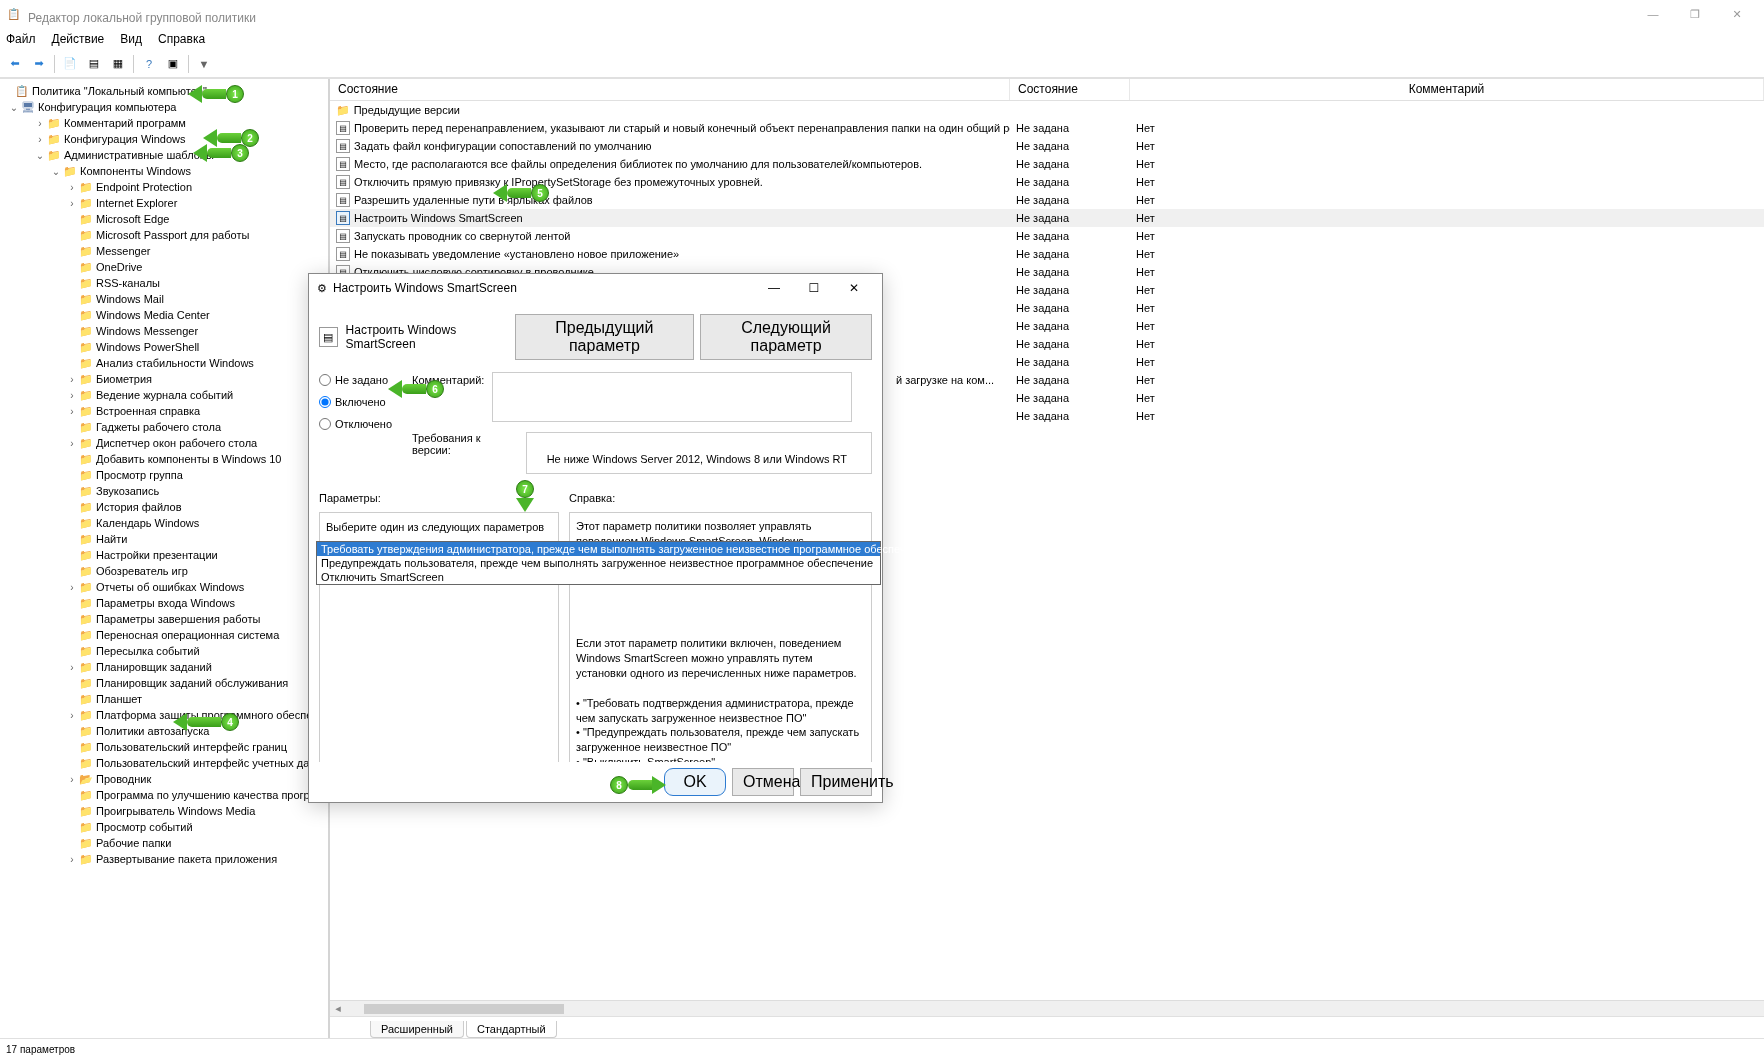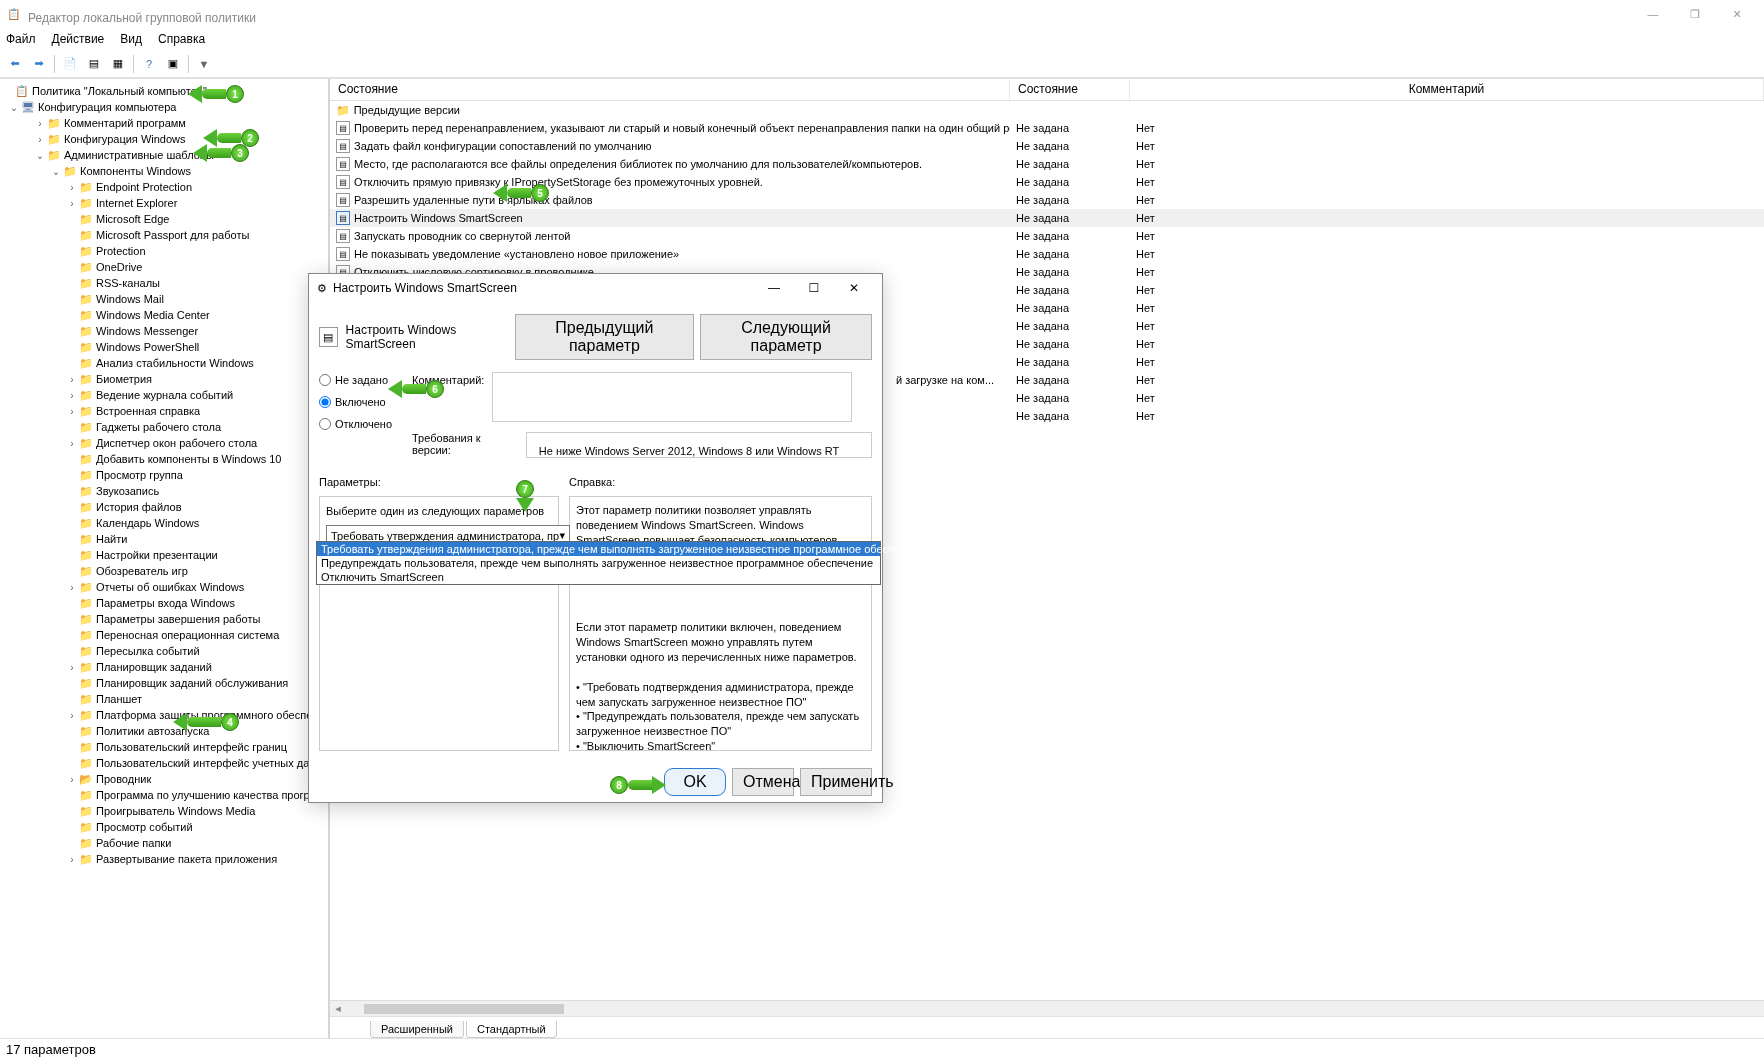--- a/index.html
+++ b/index.html
@@ -32,42 +32,42 @@
 .list-row .cell { padding: 0 6px; overflow:hidden; text-overflow:ellipsis; white-space:nowrap;}
 .list-row .c-name { width: 680px; display:flex; align-items:center; gap:4px;}
 .list-row .c-state { width: 120px; }
 .list-row .c-comment { flex:1; text-align:left;}
 .list-row.selected { background:#f0f0f0; }
 .setting-icon { width:14px; height:14px; border:1px solid #999; background:#fff; display:flex; align-items:center; justify-content:center; font-size:8px; flex-shrink:0;}
 .setting-icon.sel { border-color:#3a7abd; background:#eaf3fb;}
 .tabs-bottom { height:22px; display:flex; align-items:flex-end; padding-left:40px; border-top:1px solid #e0e0e0;}
 .tab { padding:2px 10px; border:1px solid #ccc; border-top-left-radius:0; border-bottom-left-radius:4px; border-bottom-right-radius:4px; border-top:none; font-size:11px; background:#f8f8f8; margin-right:2px;}
 .tab.active{ background:#fff;}
-.statusbar { height:22px; padding:2px 6px; border-top:1px solid #e0e0e0; font-size:13px; display:flex; align-items:center;}
+.statusbar { height:22px; padding:2px 6px; border-top:1px solid #e0e0e0; font-size:10px; display:flex; align-items:center;}
 .arrow-marker { position: absolute; z-index: 50; display:flex; align-items:center;}
 .arrow-body { height:10px; background: linear-gradient(#6bd13a,#3a9e1a); border-radius:5px 0 0 5px; }
 .arrow-head { width:0; height:0; border-top:9px solid transparent; border-bottom:9px solid transparent; border-right:14px solid #4ab529; margin-left:-2px;}
 .arrow-tail { width:0; height:0; border-top:9px solid transparent; border-bottom:9px solid transparent; border-left:14px solid #4ab529; margin-right:-2px;}
 .arrow-circle { width:18px; height:18px; border-radius:50%; background:radial-gradient(#7de84a,#3a9e1a); color:#fff; font-weight:bold; font-size:10px; display:flex; align-items:center; justify-content:center; border:1px solid #2a7a10;}
 .dialog { position:absolute; left:308px; top:273px; width:575px; height:530px; background:#fff; border:1px solid #888; box-shadow:0 4px 20px rgba(0,0,0,0.2); z-index:20; display:flex; flex-direction:column;}
 .dlg-title { height:28px; display:flex; align-items:center; padding:0 8px; }
 .dlg-title .t { flex:1; font-size:12px;}
 .dlg-win { display:flex;}
 .dlg-wb { width:40px; height:26px; display:flex; align-items:center; justify-content:center; font-size:12px;}
 .dlg-body { flex:1; padding:4px 10px; overflow:hidden;}
 .dlg-head-row { display:flex; align-items:center; margin:8px 0 12px 0;}
 .dlg-head-row .hicon { width:20px; height:20px; border:1px solid #999; margin-right:8px; display:flex;align-items:center;justify-content:center;}
 .dlg-nav { display:flex; gap:6px; margin-left:auto;}
 .dlg-btn { padding:4px 10px; border:1px solid #adadad; background:#e9e9e9; font-size:16px;}
 .dlg-radios { display:flex; flex-direction:column; gap:10px; padding-top:2px;}
 .dlg-radios label { display:flex; align-items:center; gap:4px;}
 .dlg-comment { flex:1; display:flex; flex-direction:column; gap:4px;}
 .dlg-comment textarea { width:360px; height:50px; resize:none; border:1px solid #ccc; font-family:inherit; font-size:11px;}
 .dlg-req { display:flex; align-items:flex-start; gap:8px; margin-top:6px;}
-.dlg-req .reqbox { width:360px; height:26px; border:1px solid #ccc; padding:12px; overflow:auto;}
+.dlg-req .reqbox { width:360px; height:26px; border:1px solid #ccc; padding:20px; overflow:auto;}
 .dlg-mid { display:flex; gap:10px; margin-top:18px;}
 .dlg-params { width:240px;}
 .dlg-help { flex:1;}
 .dlg-label { font-size:11px; margin-bottom:8px;}
 .combo { width:244px; border:1px solid #7a7a7a; padding:3px 4px; background:#fff; font-size:11px; display:flex; justify-content:space-between; align-items:center;}
 .combo-list { position:absolute; border:1px solid #666; background:#fff; z-index:30; font-size:11px;}
 .combo-item { padding:1px 4px; white-space:nowrap;}
 .combo-item.sel { background:#2d7bd1; color:#fff;}
 .help-box { border:1px solid #ccc; height:255px; padding:6px; font-size:11px; overflow:auto; line-height:1.35;}
 .dlg-footer { height:40px; display:flex; align-items:center; justify-content:flex-end; gap:6px; padding:0 10px;}
@@ -160,21 +160,21 @@
           <span>Microsoft Edge</span>
         </div>
         <div class="tree-node" style="padding-left: 66px;">
           <span class="expander"></span>
           <span class="ticon folder">📁</span>
           <span>Microsoft Passport для работы</span>
         </div>
         <div class="tree-node" style="padding-left: 66px;">
           <span class="expander"></span>
           <span class="ticon folder">📁</span>
-          <span>Protection</span>
+          <span>Messenger</span>
         </div>
         <div class="tree-node" style="padding-left: 66px;">
           <span class="expander"></span>
           <span class="ticon folder">📁</span>
           <span>OneDrive</span>
         </div>
         <div class="tree-node" style="padding-left: 66px;">
           <span class="expander"></span>
           <span class="ticon folder">📁</span>
           <span>RSS-каналы</span>

